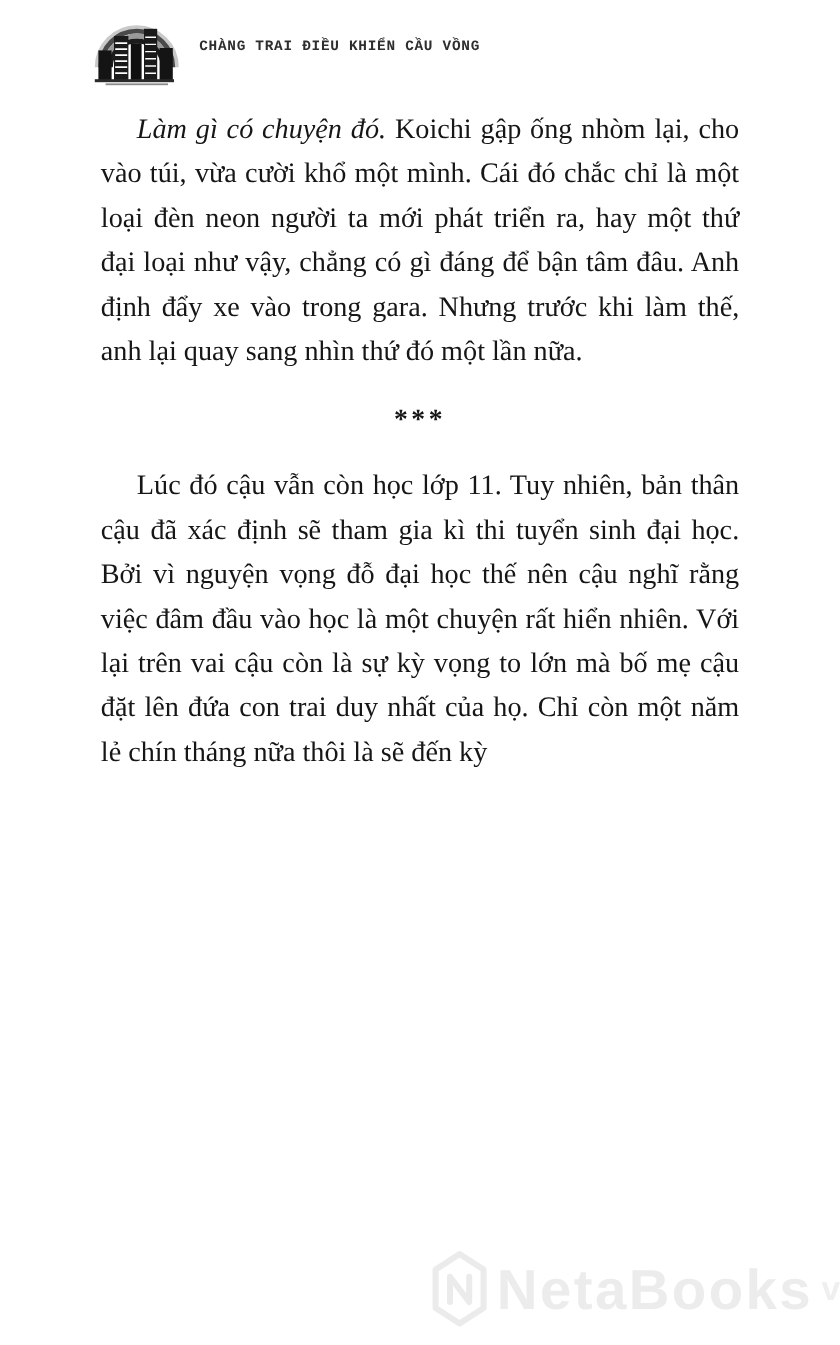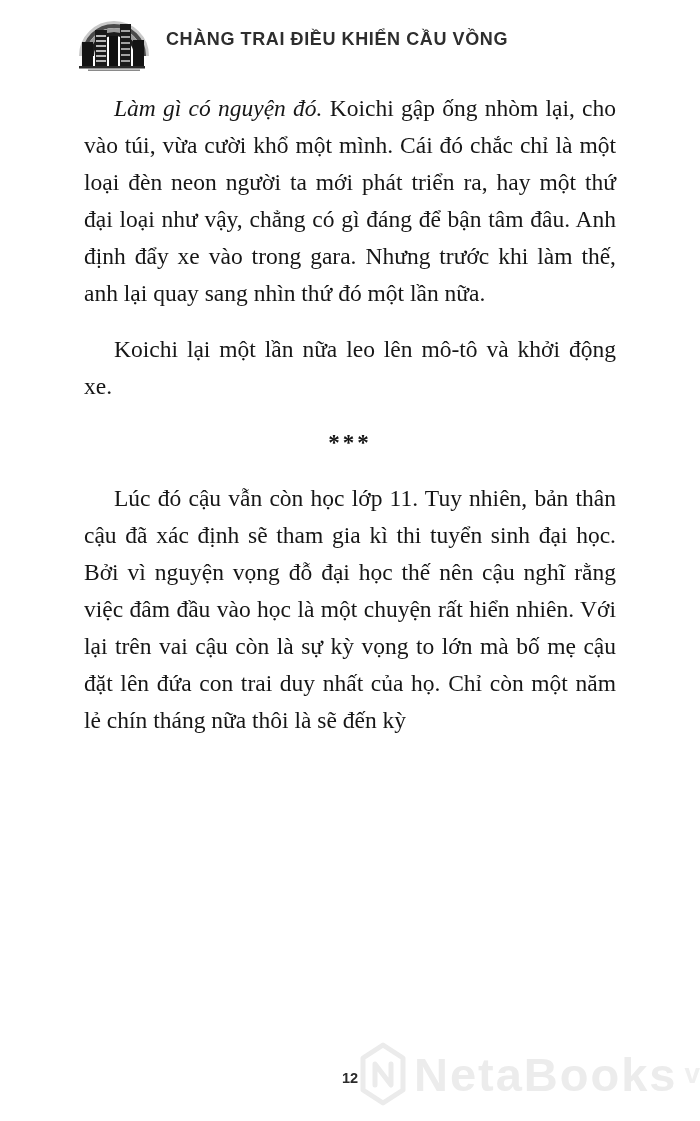--- a/index.html
+++ b/index.html
@@ -2,22 +2,22 @@
 <html><head>
 <meta charset="utf-8">
 <style>
   html,body{margin:0;padding:0;}
   body{width:700px;height:1121px;background:#ffffff;font-family:"Liberation Serif",serif;}
   .page{position:relative;width:700px;height:1121px;background:#ffffff;overflow:hidden;}
 
   
   .header{position:absolute;top:10px;left:76px;display:flex;align-items:center;}
   .logo{width:76px;height:64px;flex:0 0 auto;}
-  .book-title{margin-left:14px;font-family:Liberation Sans, sans-serif;
-    font-size:18px;font-weight:bold;letter-spacing:0.6px;color:#2e2e2e;margin-top:-6px;}
+  .book-title{margin-left:14px;font-family:Liberation Mono, monospace;
+    font-size:12px;font-weight:bold;letter-spacing:0.6px;color:#2e2e2e;margin-top:-6px;}
 
   
   .content{position:absolute;top:90px;left:84px;width:532px;color:#161616;}
   .content p{font-size:23.5px;line-height:37px;margin:0 0 19px 0;
     text-align:justify;text-indent:30px;}
   .content p i{font-style:italic;}
   .content p.separator{text-align:center;text-indent:0;letter-spacing:3px;
     font-weight:bold;font-size:23px;margin:3px 0 19px 0;}
 
   
@@ -68,30 +68,28 @@
       </g>
       <rect x="57" y="30" width="11" height="27" fill="#141414"></rect>
 
       <rect x="3" y="56" width="66" height="2.5" fill="#2a2a2a"></rect>
       <rect x="12" y="59.5" width="52" height="1.5" fill="#8a8a8a"></rect>
     </svg>
     <div class="book-title">CHÀNG TRAI ĐIỀU KHIỂN CẦU VỒNG</div>
   </div>
 
   <div class="content">
-      <p><i>Làm gì có nguyện đó.</i><span> Koichi gập ống nhòm lại, cho vào túi, vừa cười khổ một mình. Cái đó chắc chỉ là một loại đèn neon người ta mới phát triển ra, hay một thứ đại loại như vậy, chẳng có gì đáng để bận tâm đâu. Anh định đẩy xe vào trong gara. Nhưng trước khi làm thế, anh lại quay sang nhìn thứ đó một lần nữa.</span></p>
-      <p><span>Koichi lại một lần nữa leo lên mô-tô và khởi động xe.</span></p>
+      <p><i>Làm gì có chuyện đó.</i><span> Koichi gập ống nhòm lại, cho vào túi, vừa cười khổ một mình. Cái đó chắc chỉ là một loại đèn neon người ta mới phát triển ra, hay một thứ đại loại như vậy, chẳng có gì đáng để bận tâm đâu. Anh định đẩy xe vào trong gara. Nhưng trước khi làm thế, anh lại quay sang nhìn thứ đó một lần nữa.</span></p>
       <p class="separator">***</p>
       <p><span>Lúc đó cậu vẫn còn học lớp 11. Tuy nhiên, bản thân cậu đã xác định sẽ tham gia kì thi tuyển sinh đại học. Bởi vì nguyện vọng đỗ đại học thế nên cậu nghĩ rằng việc đâm đầu vào học là một chuyện rất hiển nhiên. Với lại trên vai cậu còn là sự kỳ vọng to lớn mà bố mẹ cậu đặt lên đứa con trai duy nhất của họ. Chỉ còn một năm lẻ chín tháng nữa thôi là sẽ đến kỳ</span></p>
     </div>
 
   <div class="watermark">
     <svg class="wm-hex" viewBox="0 0 46 64" xmlns="http://www.w3.org/2000/svg">
       <path d="M23,3 L43,16 L43,48 L23,61 L3,48 L3,16 Z" fill="none" stroke="#ebebeb" stroke-width="5" stroke-linejoin="round"></path>
       <path d="M15,43 L15,22 L31,43 L31,22" fill="none" stroke="#ebebeb" stroke-width="5" stroke-linecap="round" stroke-linejoin="round"></path>
     </svg>
     <span class="wm-text">NetaBooks</span>
     <span class="wm-tld">vn</span>
   </div>
 
-  <div class="page-number">12</div>
 
 </div>
 
 </body></html>

